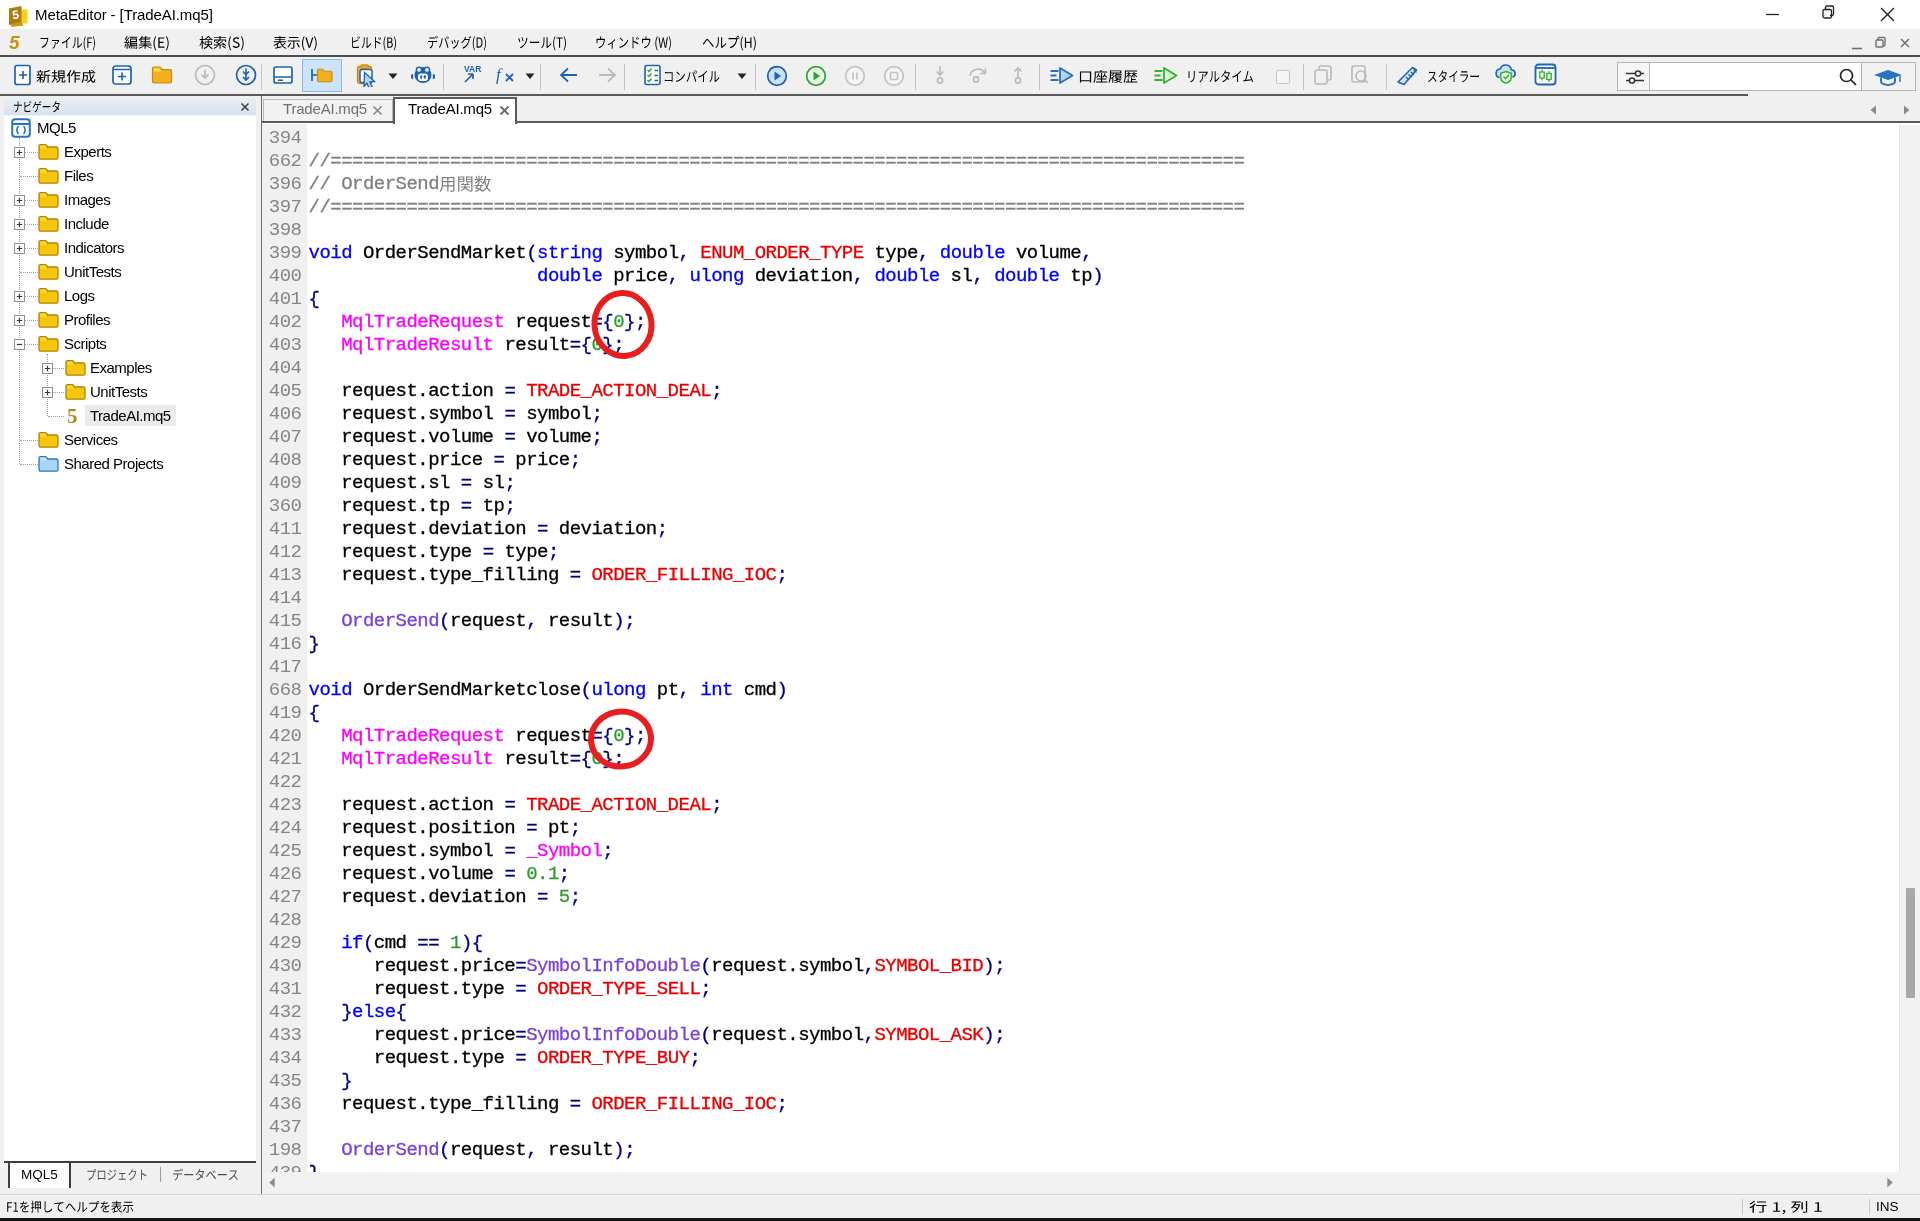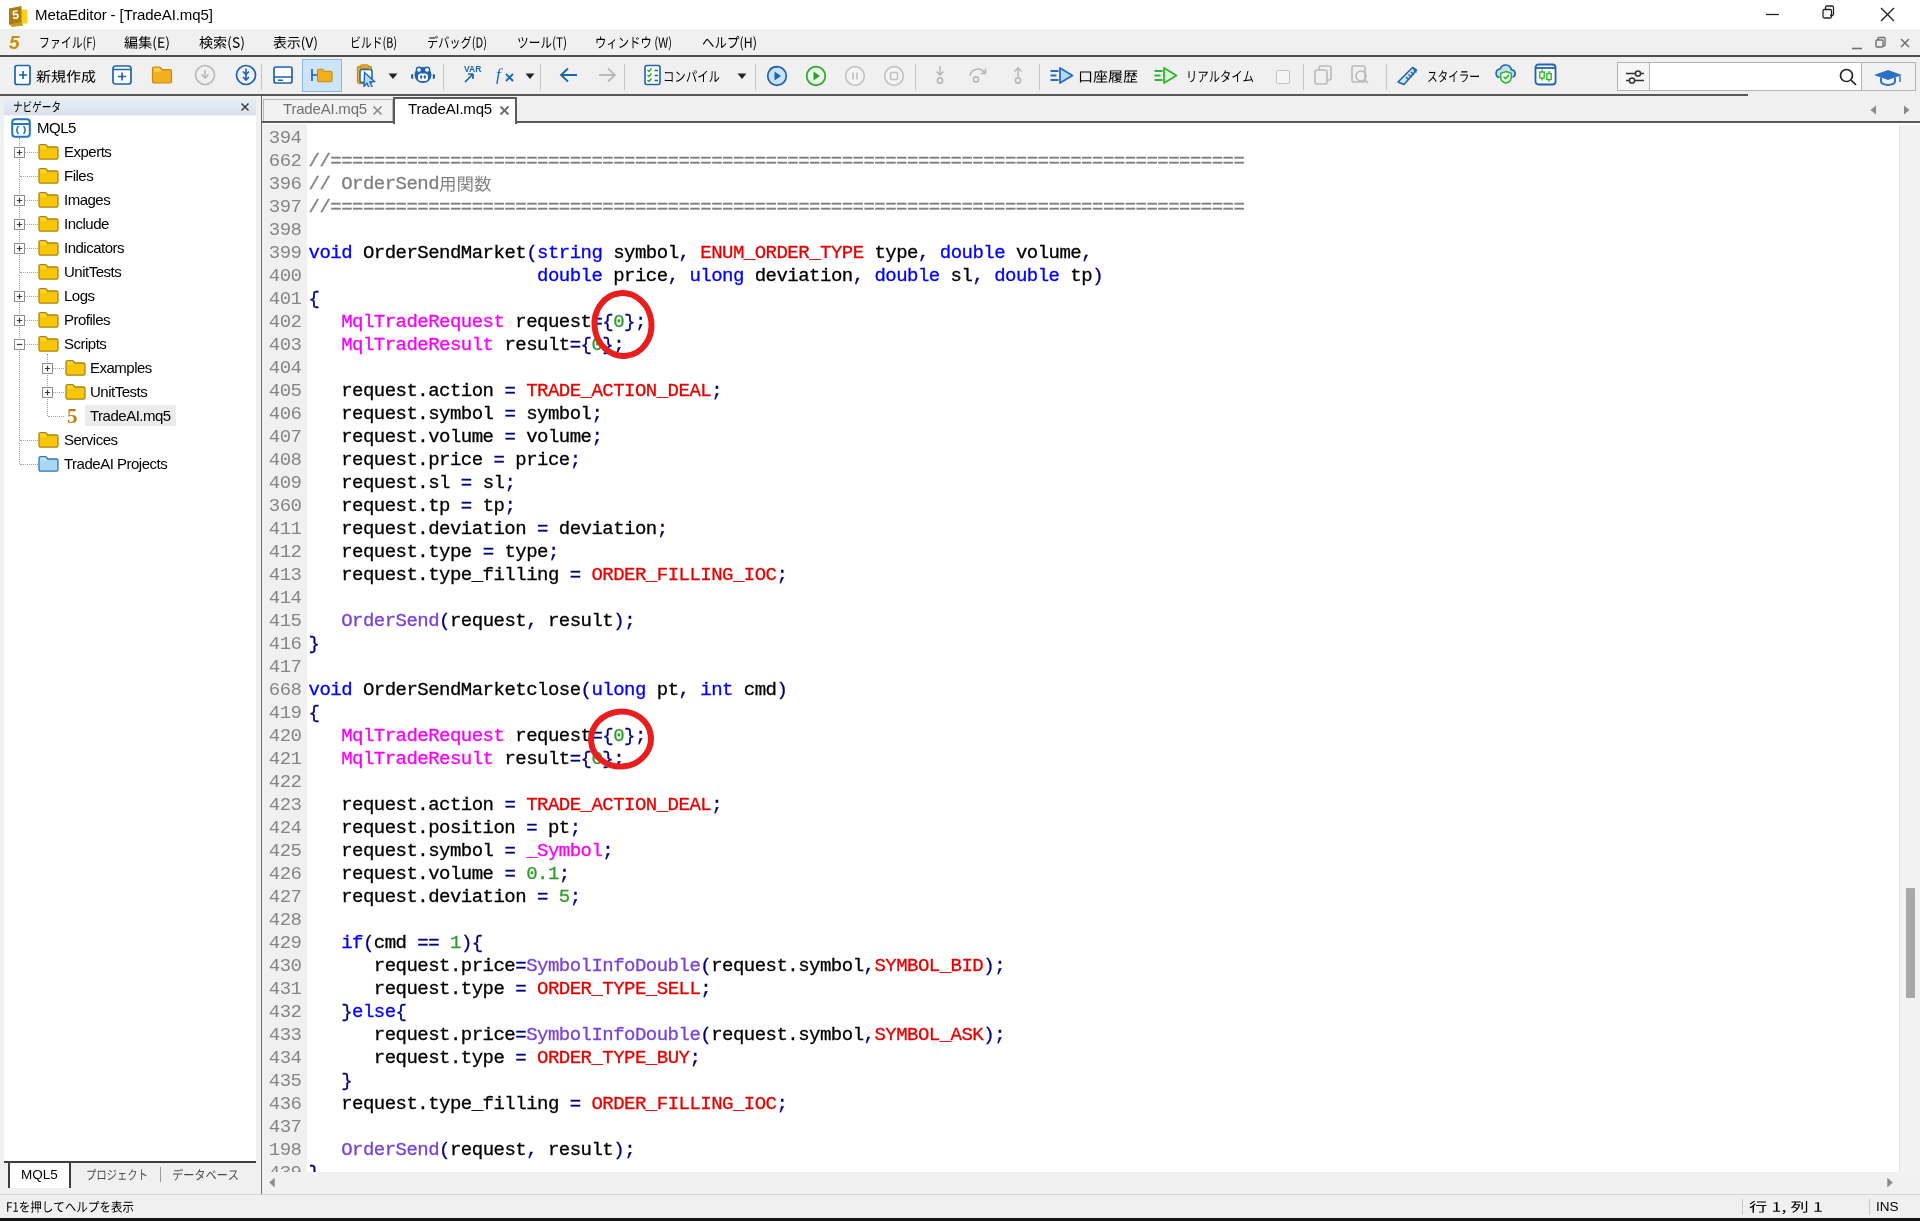--- a/index.html
+++ b/index.html
@@ -384,21 +384,21 @@
         <svg class="abs" style="left:34px;top:315px" width="21" height="17" viewBox="0 0 21 17">
           <path d="M1 3.2 a1.6 1.6 0 0 1 1.6-1.6 h4.6 a1.4 1.4 0 0 1 1.2.6 l1.4 1.8 h8.6 a1.6 1.6 0 0 1 1.6 1.6 v9 a1.6 1.6 0 0 1 -1.6 1.6 H2.6 a1.6 1.6 0 0 1 -1.6 -1.6 Z" fill="#f6c60d" stroke="#aa870b" stroke-width="1.3"></path>
           <path d="M2.2 2.6 h4.8 l1.6 2 v1.2 h-6.4 Z" fill="#fcd63d" opacity="0.85"></path>
         </svg>
         <div class="trow" style="left:60px;top:312px">Services</div>
         <div class="abs" style="left:16px;top:348px;width:18px;height:1px;border-top:1px dotted #9f9f9f"></div>
         <svg class="abs" style="left:34px;top:339px" width="21" height="17" viewBox="0 0 21 17">
           <path d="M1 3.2 a1.6 1.6 0 0 1 1.6-1.6 h4.6 a1.4 1.4 0 0 1 1.2.6 l1.4 1.8 h8.6 a1.6 1.6 0 0 1 1.6 1.6 v9 a1.6 1.6 0 0 1 -1.6 1.6 H2.6 a1.6 1.6 0 0 1 -1.6 -1.6 Z" fill="#a9d7f2" stroke="#2e77b5" stroke-width="1.3"></path>
           <path d="M2.2 2.6 h4.8 l1.6 2 v1.2 h-6.4 Z" fill="#c3e3f7" opacity="0.85"></path>
         </svg>
-        <div class="trow" style="left:60px;top:336px">TradeAI Projects</div>
+        <div class="trow" style="left:60px;top:336px">Shared Projects</div>
       </div>
       <div id="navtabs">
         <div class="abs" style="left:4px;top:-2px;width:63px;height:27px;background:#fff;border:2px solid #3e3e3e;border-bottom:none"></div>
         <div class="abs" style="left:4px;top:2px;width:63px;height:20px;font-size:13.5px;text-align:center;line-height:20px">MQL5</div>
         <svg style="position:absolute;left:82.0px;top:3.3px;overflow:visible" width="64.0" height="18.2" viewBox="0 -13.7 64.0 18.2">
           <path fill="#4b4b4b" transform="scale(0.7949,1)" d="M10.5 -9.3C10.5 -9.8 10.9 -10.2 11.3 -10.2C11.8 -10.2 12.2 -9.8 12.2 -9.3C12.2 -8.9 11.8 -8.5 11.3 -8.5C10.9 -8.5 10.5 -8.9 10.5 -9.3ZM9.9 -9.3C9.9 -9.2 9.9 -9.0 9.9 -8.9L9.5 -8.9C8.9 -8.9 3.7 -8.9 3.0 -8.9C2.6 -8.9 2.1 -8.9 1.7 -9.0V-7.8C2.0 -7.9 2.5 -7.9 3.0 -7.9C3.7 -7.9 8.9 -7.9 9.6 -7.9C9.5 -6.6 8.9 -4.8 7.9 -3.6C6.9 -2.2 5.4 -1.1 2.9 -0.5L3.7 0.5C6.1 -0.3 7.7 -1.5 8.9 -3.0C9.9 -4.4 10.5 -6.4 10.8 -7.8L10.8 -8.0C11.0 -7.9 11.2 -7.9 11.3 -7.9C12.1 -7.9 12.8 -8.5 12.8 -9.3C12.8 -10.1 12.1 -10.8 11.3 -10.8C10.5 -10.8 9.9 -10.1 9.9 -9.3Z M14.9 -8.9C14.9 -8.6 14.9 -8.2 14.9 -7.9C14.9 -7.4 14.9 -2.0 14.9 -1.5C14.9 -1.0 14.9 -0.1 14.9 0.1H16.0L16.0 -0.7H23.1L23.1 0.1H24.2C24.2 -0.1 24.2 -1.1 24.2 -1.5C24.2 -2.0 24.2 -7.3 24.2 -7.9C24.2 -8.2 24.2 -8.6 24.2 -8.9C23.8 -8.9 23.3 -8.9 23.0 -8.9C22.4 -8.9 16.8 -8.9 16.1 -8.9C15.8 -8.9 15.4 -8.9 14.9 -8.9ZM16.0 -1.7V-7.9H23.1V-1.7Z M35.3 -9.7 34.6 -9.4C35.0 -8.8 35.5 -8.0 35.8 -7.3L36.5 -7.7C36.2 -8.3 35.6 -9.2 35.3 -9.7ZM37.0 -10.3 36.3 -10.0C36.7 -9.4 37.2 -8.7 37.5 -8.0L38.3 -8.3C37.9 -8.9 37.4 -9.9 37.0 -10.3ZM29.8 -9.9 29.2 -9.0C29.9 -8.6 31.3 -7.6 32.0 -7.2L32.6 -8.1C32.0 -8.5 30.5 -9.5 29.8 -9.9ZM27.8 -0.6 28.4 0.5C29.6 0.2 31.4 -0.4 32.7 -1.2C34.8 -2.4 36.6 -4.1 37.7 -5.8L37.1 -6.9C36.0 -5.0 34.3 -3.3 32.2 -2.1C30.8 -1.4 29.2 -0.8 27.8 -0.6ZM27.8 -7.0 27.2 -6.1C28.0 -5.7 29.4 -4.8 30.1 -4.3L30.6 -5.2C30.1 -5.6 28.6 -6.6 27.8 -7.0Z M41.0 -1.0V0.1C41.3 0.1 41.7 0.1 42.0 0.1H49.1C49.3 0.1 49.8 0.1 50.0 0.1V-1.0C49.8 -1.0 49.5 -0.9 49.1 -0.9H46.0V-5.7H48.5C48.8 -5.7 49.2 -5.7 49.5 -5.7V-6.7C49.2 -6.7 48.9 -6.7 48.5 -6.7H42.5C42.3 -6.7 41.9 -6.7 41.7 -6.7V-5.7C41.9 -5.7 42.3 -5.7 42.5 -5.7H44.9V-0.9H42.0C41.7 -0.9 41.3 -1.0 41.0 -1.0Z M59.0 -10.1 57.8 -10.5C57.7 -10.2 57.5 -9.7 57.4 -9.5C56.8 -8.3 55.5 -6.4 53.3 -5.1L54.2 -4.4C55.6 -5.3 56.7 -6.5 57.5 -7.6H61.9C61.6 -6.4 60.8 -4.7 59.8 -3.5C58.6 -2.2 57.0 -1.0 54.6 -0.3L55.5 0.6C58.0 -0.3 59.5 -1.5 60.7 -3.0C61.9 -4.4 62.7 -6.1 63.0 -7.4C63.1 -7.6 63.2 -7.9 63.3 -8.1L62.5 -8.7C62.3 -8.6 62.0 -8.5 61.6 -8.5H58.1L58.4 -9.1C58.5 -9.3 58.8 -9.8 59.0 -10.1Z M69.4 -1.1C69.4 -0.7 69.4 -0.0 69.3 0.4H70.6C70.5 -0.0 70.5 -0.7 70.5 -1.1L70.5 -5.4C71.9 -5.0 74.2 -4.1 75.6 -3.3L76.0 -4.4C74.6 -5.1 72.2 -6.1 70.5 -6.6V-8.7C70.5 -9.1 70.5 -9.7 70.6 -10.1H69.3C69.4 -9.7 69.4 -9.1 69.4 -8.7C69.4 -7.6 69.4 -1.9 69.4 -1.1Z"></path>
         </svg>
         <div class="abs" style="left:156px;top:4px;width:1px;height:15px;background:#9a9a9a"></div>
         <svg style="position:absolute;left:168.0px;top:3.3px;overflow:visible" width="69.0" height="18.2" viewBox="0 -13.7 69.0 18.2">
           <path fill="#4b4b4b" transform="scale(0.8590,1)" d="M2.6 -9.5V-8.4C3.0 -8.4 3.4 -8.5 3.8 -8.5C4.6 -8.5 7.6 -8.5 8.3 -8.5C8.7 -8.5 9.2 -8.4 9.5 -8.4V-9.5C9.2 -9.5 8.7 -9.4 8.3 -9.4C7.6 -9.4 4.6 -9.4 3.8 -9.4C3.4 -9.4 3.0 -9.5 2.6 -9.5ZM10.2 -10.6 9.5 -10.3C9.9 -9.8 10.3 -9.0 10.6 -8.5L11.3 -8.8C11.0 -9.3 10.5 -10.1 10.2 -10.6ZM11.6 -11.1 10.9 -10.8C11.3 -10.3 11.7 -9.6 12.0 -9.0L12.7 -9.3C12.5 -9.8 12.0 -10.6 11.6 -11.1ZM1.1 -6.2V-5.2C1.5 -5.2 1.8 -5.2 2.2 -5.2H6.1C6.1 -4.0 5.9 -2.9 5.4 -2.0C4.9 -1.1 3.9 -0.4 2.9 0.0L3.9 0.7C5.0 0.2 6.0 -0.8 6.4 -1.6C7.0 -2.6 7.2 -3.8 7.2 -5.2H10.7C11.0 -5.2 11.5 -5.2 11.8 -5.2V-6.2C11.4 -6.2 11.0 -6.2 10.7 -6.2C10.0 -6.2 3.0 -6.2 2.2 -6.2C1.8 -6.2 1.5 -6.2 1.1 -6.2Z M14.3 -5.6V-4.4C14.7 -4.4 15.4 -4.4 16.1 -4.4C17.1 -4.4 22.3 -4.4 23.3 -4.4C23.9 -4.4 24.4 -4.4 24.7 -4.4V-5.6C24.4 -5.6 23.9 -5.6 23.3 -5.6C22.3 -5.6 17.1 -5.6 16.1 -5.6C15.4 -5.6 14.7 -5.6 14.3 -5.6Z M33.0 -10.2 31.8 -10.6C31.7 -10.2 31.5 -9.8 31.4 -9.6C30.8 -8.4 29.4 -6.4 27.2 -5.0L28.1 -4.4C29.5 -5.4 30.7 -6.6 31.5 -7.8H35.9C35.6 -6.7 35.0 -5.3 34.1 -4.2C33.2 -4.8 32.3 -5.5 31.4 -6.0L30.7 -5.2C31.5 -4.7 32.5 -4.0 33.4 -3.4C32.3 -2.1 30.6 -0.9 28.4 -0.2L29.4 0.6C31.6 -0.2 33.1 -1.4 34.3 -2.7C34.8 -2.3 35.3 -1.9 35.7 -1.5L36.5 -2.4C36.1 -2.8 35.6 -3.2 35.0 -3.6C36.0 -4.9 36.7 -6.4 37.0 -7.6C37.1 -7.8 37.2 -8.2 37.3 -8.3L36.5 -8.9C36.3 -8.8 36.0 -8.7 35.6 -8.7H32.1L32.4 -9.2C32.5 -9.4 32.7 -9.9 33.0 -10.2Z M48.0 -8.8 47.2 -8.5C47.7 -7.9 48.1 -7.1 48.5 -6.4L49.2 -6.8C48.9 -7.4 48.3 -8.3 48.0 -8.8ZM49.6 -9.5 48.9 -9.1C49.4 -8.6 49.8 -7.8 50.2 -7.1L50.9 -7.4C50.6 -8.1 50.0 -9.0 49.6 -9.5ZM39.7 -3.4 40.7 -2.4C40.9 -2.7 41.1 -3.1 41.4 -3.4C42.0 -4.2 43.1 -5.6 43.7 -6.3C44.1 -6.9 44.4 -6.9 44.9 -6.4C45.4 -5.9 46.7 -4.6 47.4 -3.8C48.2 -2.8 49.4 -1.5 50.3 -0.4L51.2 -1.3C50.2 -2.4 48.9 -3.8 48.0 -4.7C47.3 -5.5 46.2 -6.7 45.4 -7.4C44.5 -8.3 43.9 -8.1 43.2 -7.3C42.4 -6.4 41.2 -4.9 40.6 -4.3C40.3 -3.9 40.0 -3.7 39.7 -3.4Z M53.3 -5.6V-4.4C53.7 -4.4 54.4 -4.4 55.1 -4.4C56.1 -4.4 61.3 -4.4 62.3 -4.4C62.9 -4.4 63.4 -4.4 63.7 -4.4V-5.6C63.4 -5.6 62.9 -5.6 62.3 -5.6C61.3 -5.6 56.1 -5.6 55.1 -5.6C54.4 -5.6 53.7 -5.6 53.3 -5.6Z M75.4 -8.7 74.7 -9.2C74.5 -9.1 74.2 -9.1 73.8 -9.1C73.3 -9.1 69.3 -9.1 68.7 -9.1C68.4 -9.1 67.6 -9.2 67.4 -9.2V-8.0C67.6 -8.0 68.3 -8.1 68.7 -8.1C69.2 -8.1 73.3 -8.1 73.8 -8.1C73.5 -7.0 72.5 -5.4 71.7 -4.4C70.3 -3.0 68.4 -1.4 66.3 -0.6L67.1 0.3C69.1 -0.6 70.8 -2.0 72.2 -3.5C73.5 -2.3 74.9 -0.8 75.8 0.4L76.7 -0.4C75.8 -1.5 74.3 -3.1 72.9 -4.3C73.8 -5.5 74.6 -7.0 75.1 -8.1C75.2 -8.3 75.3 -8.6 75.4 -8.7Z"></path>

